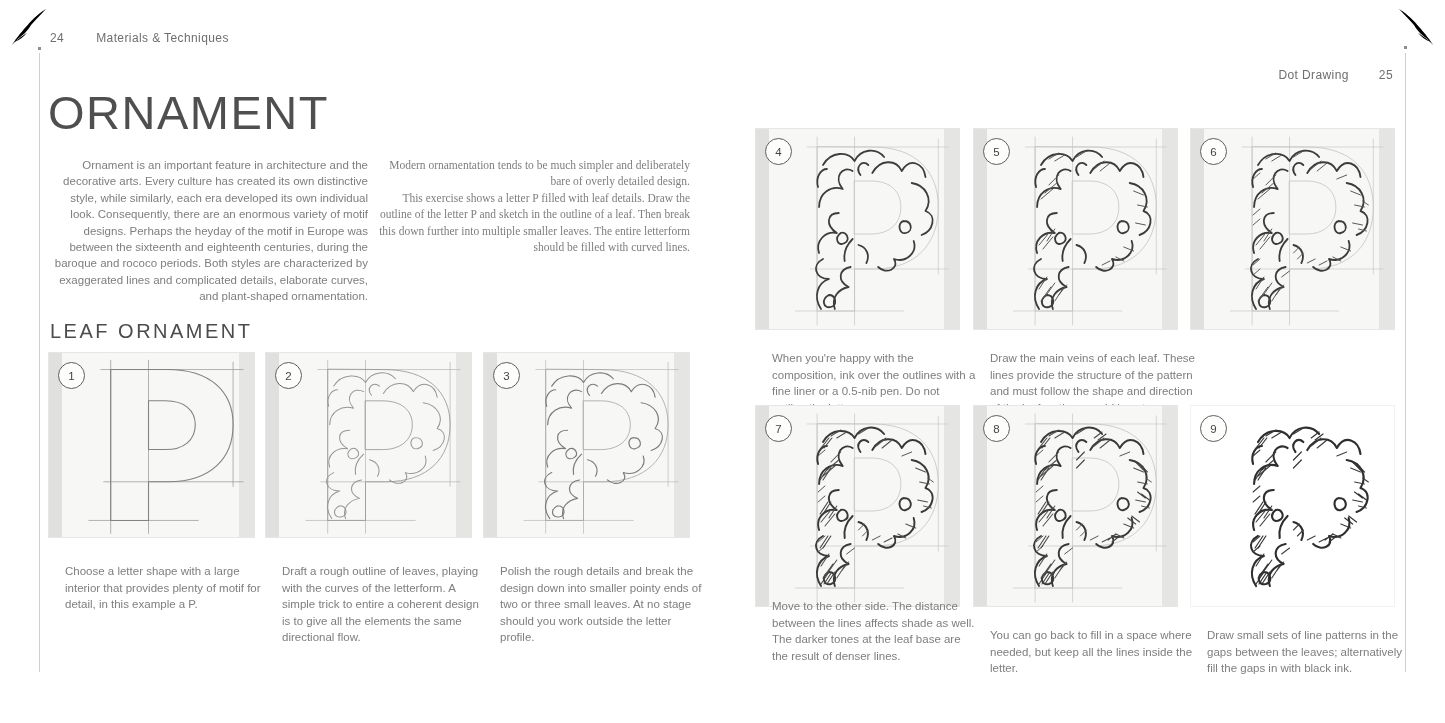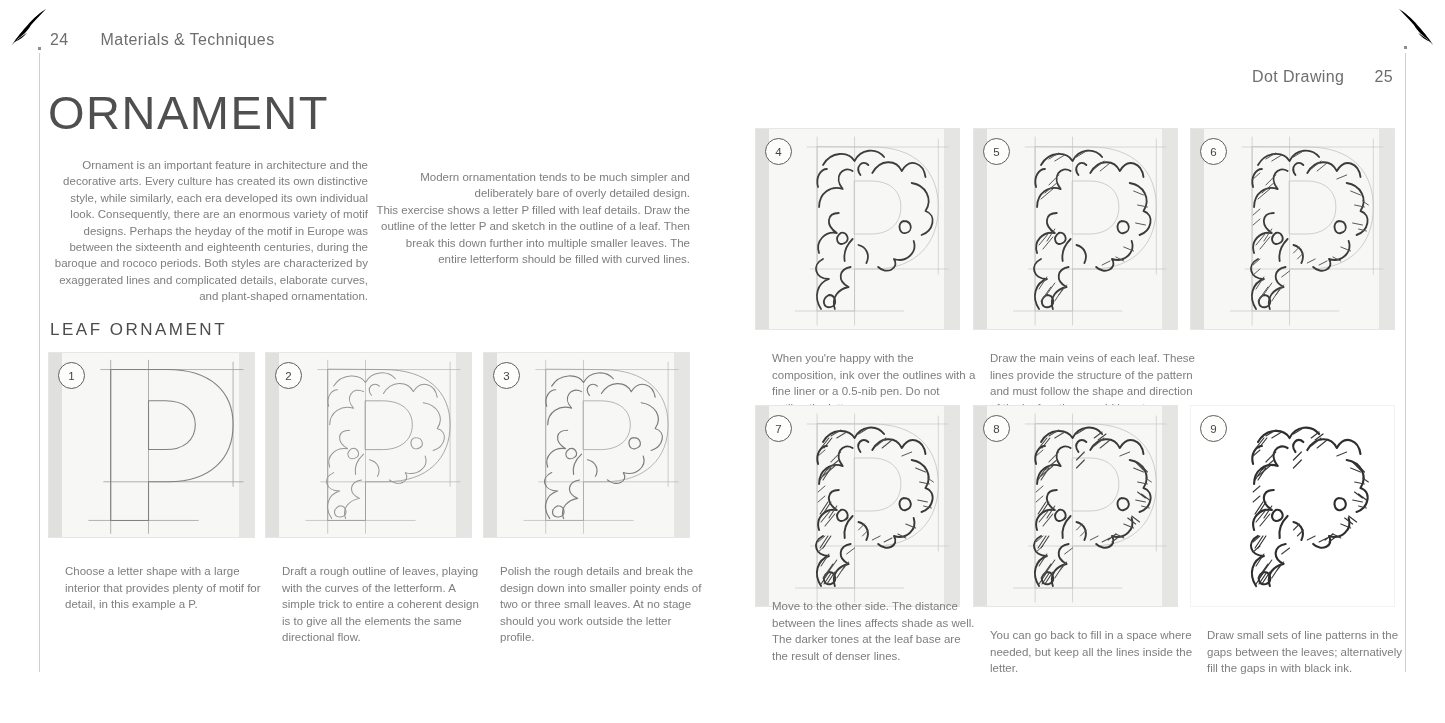--- a/index.html
+++ b/index.html
@@ -12,36 +12,36 @@
   .rule-l{left:39px;top:53px;height:619px;}
   .rule-r{left:1405px;top:53px;height:619px;}
   .rule-dot{position:absolute;width:3px;height:3px;background:#8f8f8d;}
   .dot-l{left:38px;top:47px;}
   .dot-r{left:1404px;top:46px;}
   
   .feather{position:absolute;width:46px;height:48px;}
   .feather-l{left:5px;top:3px;}
   .feather-r{left:1394px;top:3px;transform:scaleX(-1);}
   
-  .hdr{position:absolute;top:31px;font-size:16px;color:#6e6e6e;letter-spacing:.4px;display:flex;}
+  .hdr{position:absolute;top:31px;font-size:12px;color:#6e6e6e;letter-spacing:.4px;display:flex;}
   .hdr-l{left:50px;gap:32px;}
   .hdr-r{left:1200px;width:193px;justify-content:flex-end;gap:30px;margin-top:37px;}
   
   .title{
     position:absolute;left:48px;top:85px;margin:0;
     font-size:47px;font-weight:300;letter-spacing:1.5px;color:#4f4f4f;
   }
   .body{position:absolute;font-size:11.5px;line-height:16.4px;color:#7e7e7e;}
   .col1{left:50px;top:157px;width:318px;}
-  .col2{left:375px;top:169px;width:315px;}
+  .col2{left:375px;top:157px;width:315px;font-family:Liberation Serif, serif;}
   .col2 p{margin:0 0 16px 0;}
   .body p{margin:0;text-align:right;}
   .subhead{
     position:absolute;left:50px;top:320px;margin:0;
-    font-size:17px;font-weight:400;letter-spacing:2.5px;color:#4c4c4c;
+    font-size:20px;font-weight:400;letter-spacing:2.5px;color:#4c4c4c;
   }
   
   figure.fig{
     position:absolute;margin:0;
     background:linear-gradient(90deg,#e0e0de 0px,#e0e0de 13px,#f7f7f5 13px,#f7f7f5 calc(100% - 15px),#e5e5e3 calc(100% - 15px));
     border:1px solid #e6e6e4;box-sizing:border-box;
   }
   figure.fig.f9{background:#ffffff;border-color:#f2f2f0;}
   .fig svg.art{position:absolute;left:0;top:0;width:100%;height:100%;}
   .fig use{fill:none;stroke-linecap:round;stroke-linejoin:round;}

